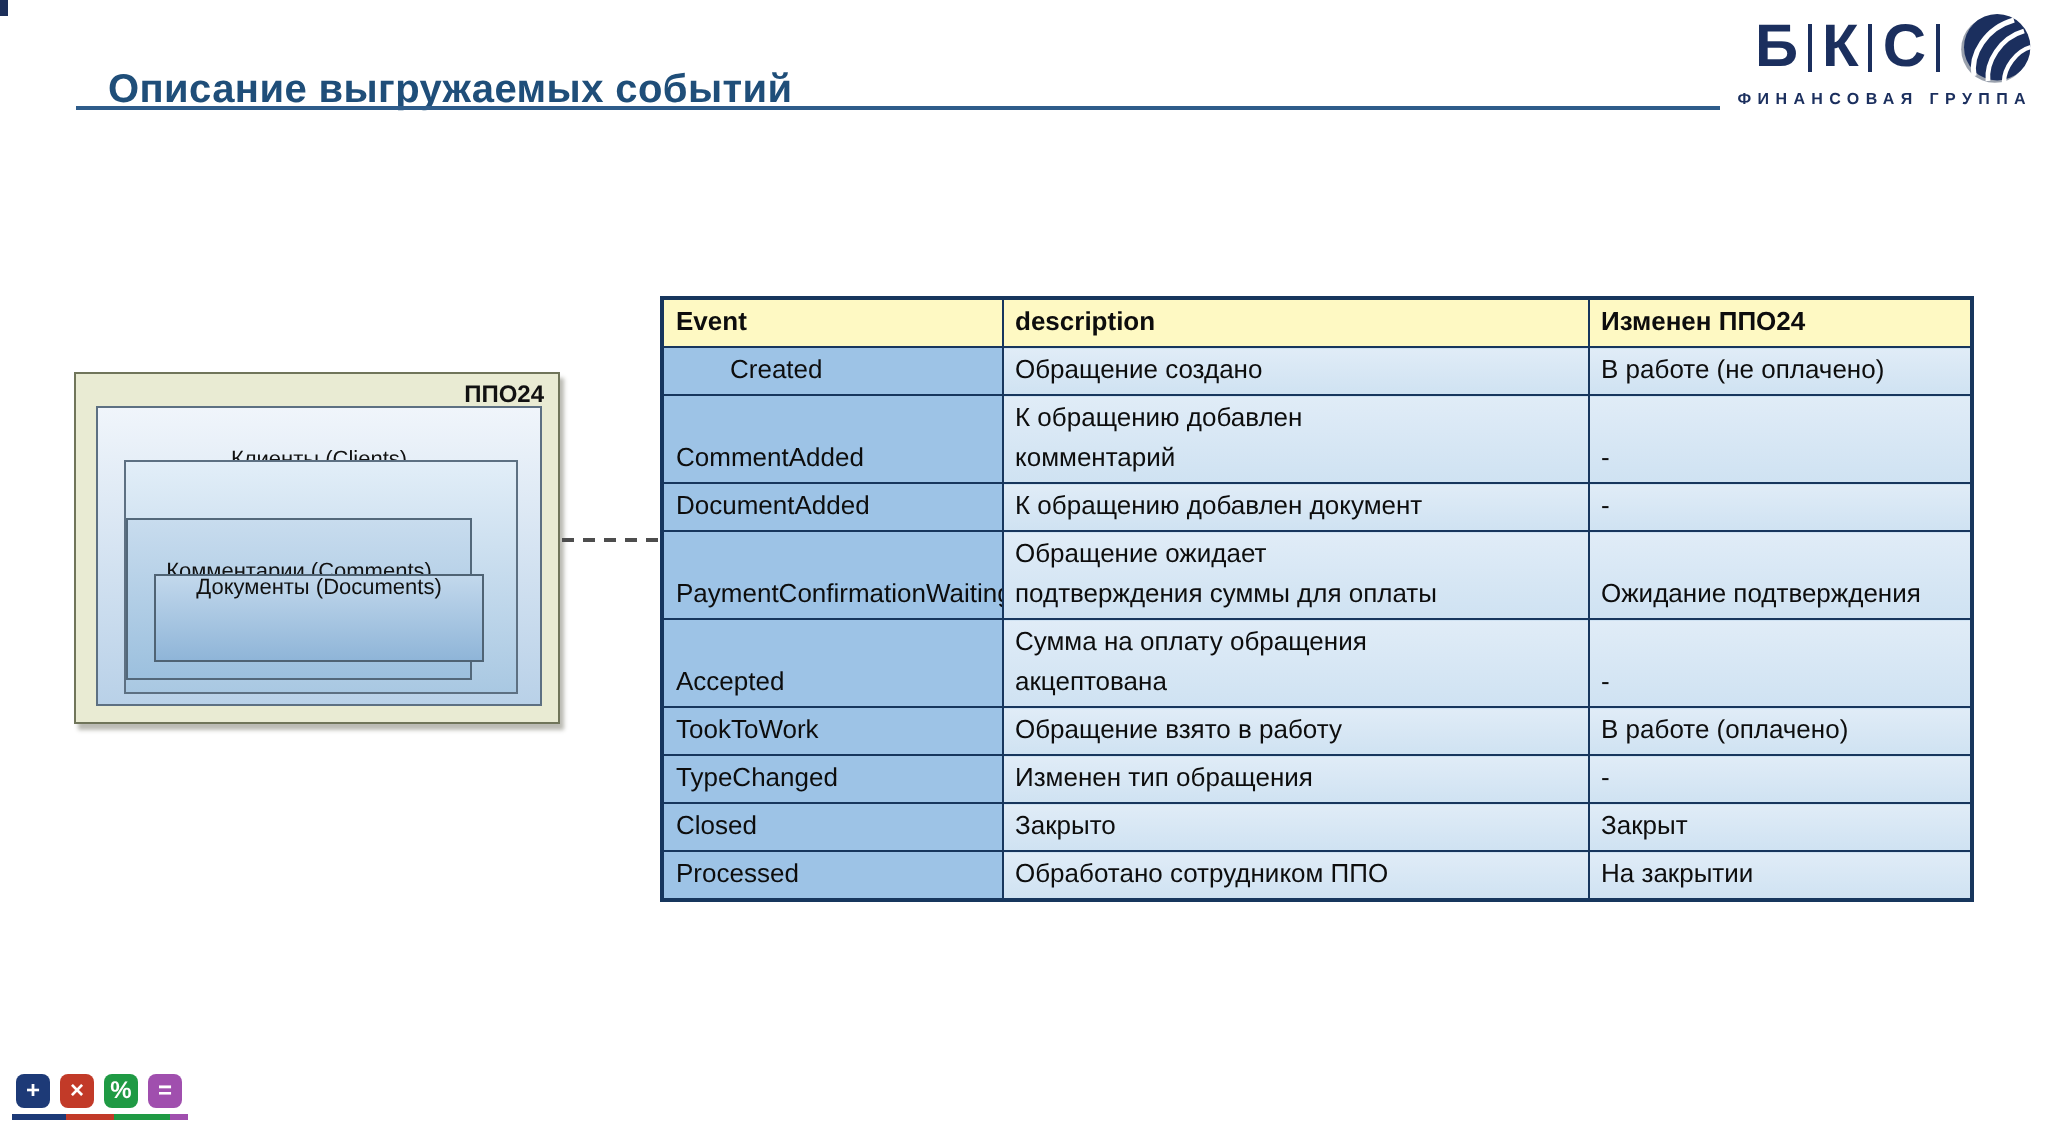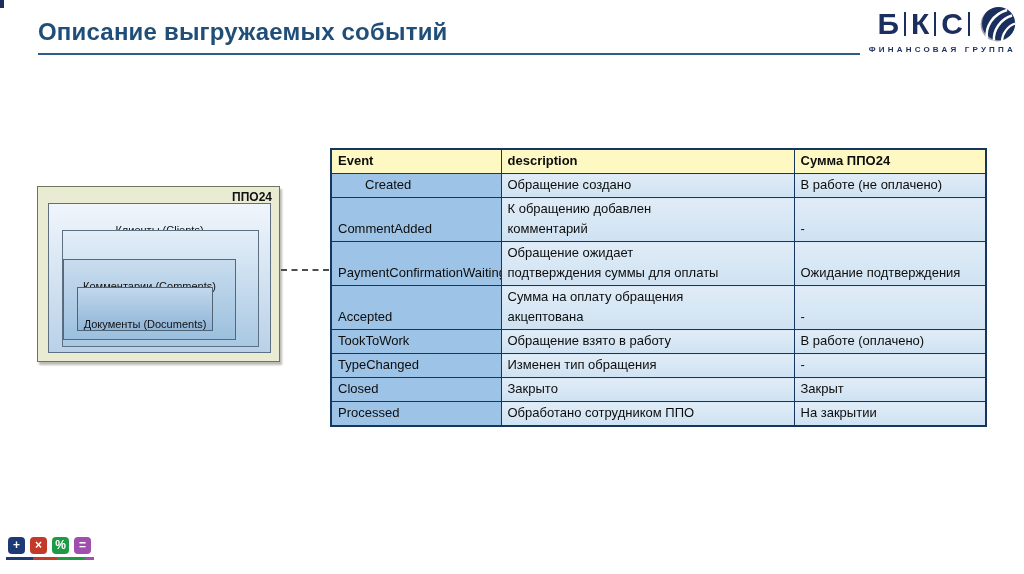--- a/index.html
+++ b/index.html
@@ -5,22 +5,22 @@
   html,body { margin:0; padding:0; background:#ffffff; }
   .slide {
     position:relative; width:1024px; height:574px; background:#ffffff;
     font-family:"Liberation Sans", sans-serif; color:#1a1a1a; overflow:hidden;
   }
   
   .corner-mark { position:absolute; left:0; top:0; width:4px; height:8px; background:#1c2f5a; }
 
   
   .title {
-    position:absolute; left:38px; top:18px; margin:0;
-    font-size:24px; font-weight:bold; color:#1f4e79; letter-spacing:0.2px;
+    position:absolute; left:38px; top:18px; margin:16px;
+    font-size:20px; font-weight:bold; color:#1f4e79; letter-spacing:0.2px;
   }
   .rule { position:absolute; left:38px; top:53px; width:822px; height:2px; background:#2e5c8a; }
 
   .logo { position:absolute; right:8px; top:5px; width:156px; text-align:center; }
   .logo-row { display:flex; align-items:center; justify-content:flex-end; height:38px; }
   .logo-letter { font-size:30px; font-weight:bold; color:#1b2f5e; line-height:34px; }
   .logo-sep { width:2px; height:24px; background:#1b2f5e; margin:0 5px; }
   .logo-globe { width:36px; height:36px; margin-left:5px; }
   .logo-sub {
     margin-top:2px; font-size:8px; font-weight:bold; color:#1b2f5e;
@@ -35,23 +35,23 @@
     background:#e9ebd3; border:1px solid #70755a;
     box-shadow:2px 3px 2px rgba(60,60,40,0.35);
   }
   .d-outer-label { position:absolute; top:3px; right:7px; font-size:12px; font-weight:bold; color:#111; }
   .d-lv1 { left:10px; top:16px; width:223px; height:150px;
            background:linear-gradient(180deg,#f0f5fb 0%,#b9d1e8 100%); border:1px solid #5d7082; }
   .d-lv2 { left:13px; top:26px; width:197px; height:117px;
            background:linear-gradient(180deg,#e2eef8 0%,#a9c8e2 100%); border:1px solid #5d7082; }
   .d-lv3 { left:0; top:28px; width:173px; height:81px;
            background:linear-gradient(180deg,#c8dcee 0%,#9cc0de 100%); border:1px solid #53687a; }
-  .d-lv4 { left:13px; top:27px; width:136px; height:44px;
+  .d-lv4 { left:13px; top:27px; width:165px; height:44px;
            background:linear-gradient(180deg,#c2d8ec 0%,#8fb5d8 100%); border:1px solid #4f6374;
-           display:flex; align-items:flex-end; justify-content:center; }
+           display:flex; align-items:flex-start; justify-content:center; }
   .d-label { text-align:center; padding-top:20px; font-size:11px; color:#111; white-space:nowrap; }
   .d-label-center { font-size:11px; color:#111; text-align:center; }
 
   .connector { position:absolute; left:281px; top:269px; width:48px; height:0;
                border-top:2px dashed #4d4d4d; }
 
   
   .tbl {
     position:absolute; left:330px; top:148px;
     border-collapse:collapse; table-layout:fixed; width:655px;
@@ -134,33 +134,38 @@
   <table class="tbl">
     <colgroup>
         <col class="w0">
         <col class="w1">
         <col class="w2">
       </colgroup>
     <thead>
       <tr>
         <th>Event</th>
         <th>description</th>
-        <th>Сумма ППО24</th>
+        <th>Изменен ППО24</th>
       </tr>
     </thead>
     <tbody>
       <tr>
         <td class="c0">Created</td>
         <td class="c1">Обращение создано</td>
         <td class="c2">В работе (не оплачено)</td>
       </tr>
       <tr>
         <td class="c0">CommentAdded</td>
         <td class="c1">К обращению добавлен
 комментарий</td>
+        <td class="c2">-</td>
+      </tr>
+      <tr>
+        <td class="c0">DocumentAdded</td>
+        <td class="c1">К обращению добавлен документ</td>
         <td class="c2">-</td>
       </tr>
       <tr>
         <td class="c0">PaymentConfirmationWaiting</td>
         <td class="c1">Обращение ожидает
 подтверждения суммы для оплаты</td>
         <td class="c2">Ожидание подтверждения</td>
       </tr>
       <tr>
         <td class="c0">Accepted</td>

